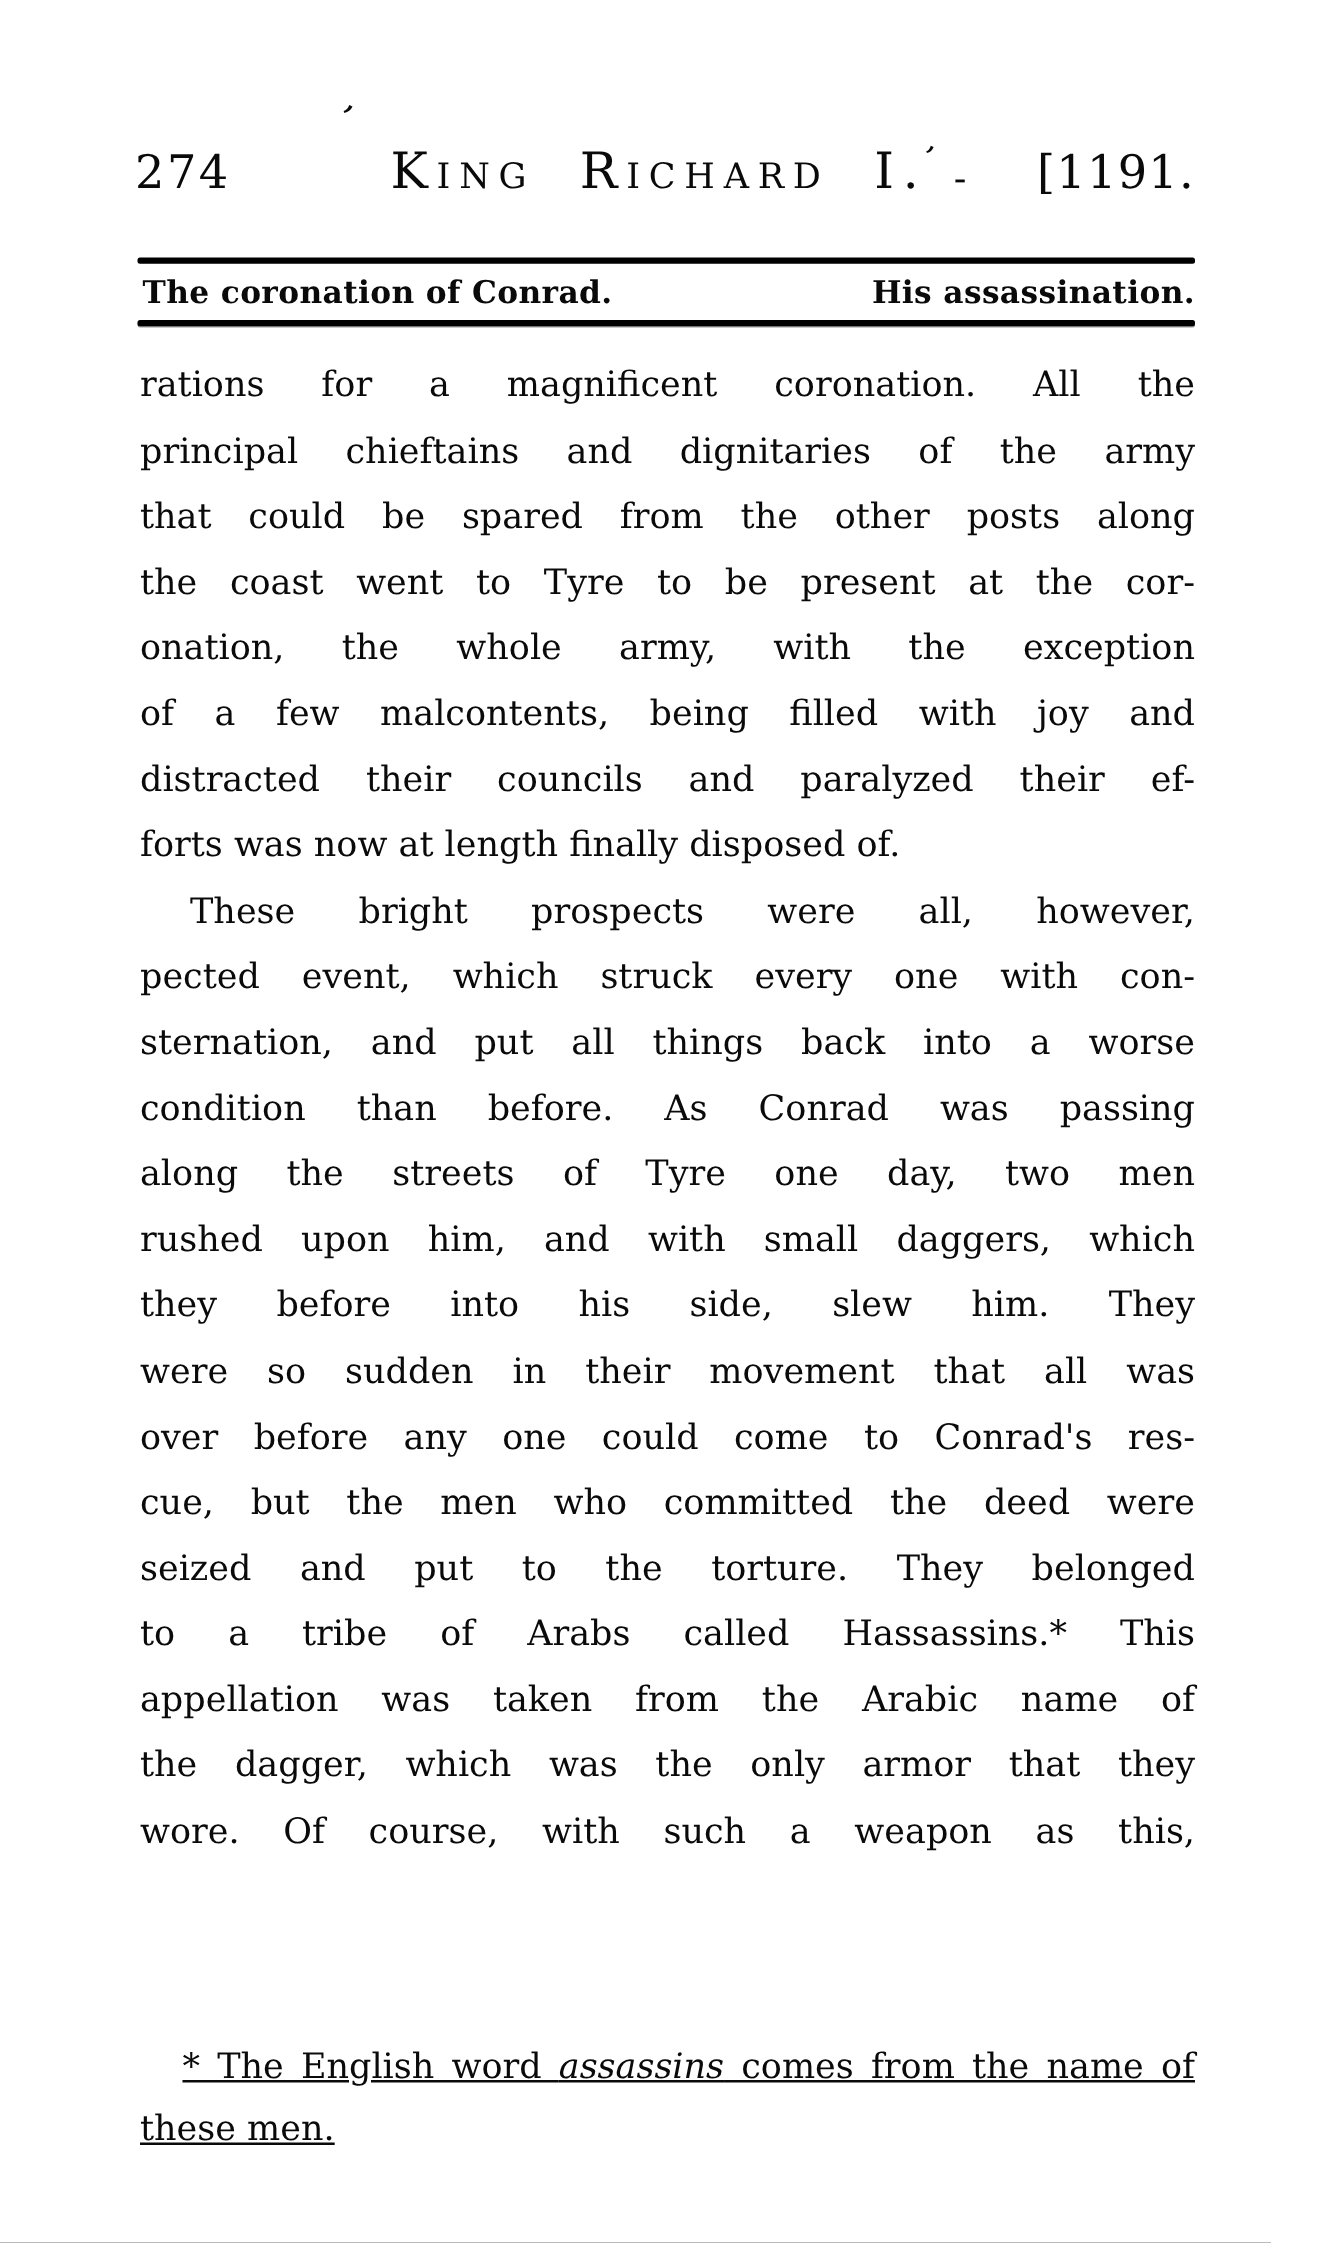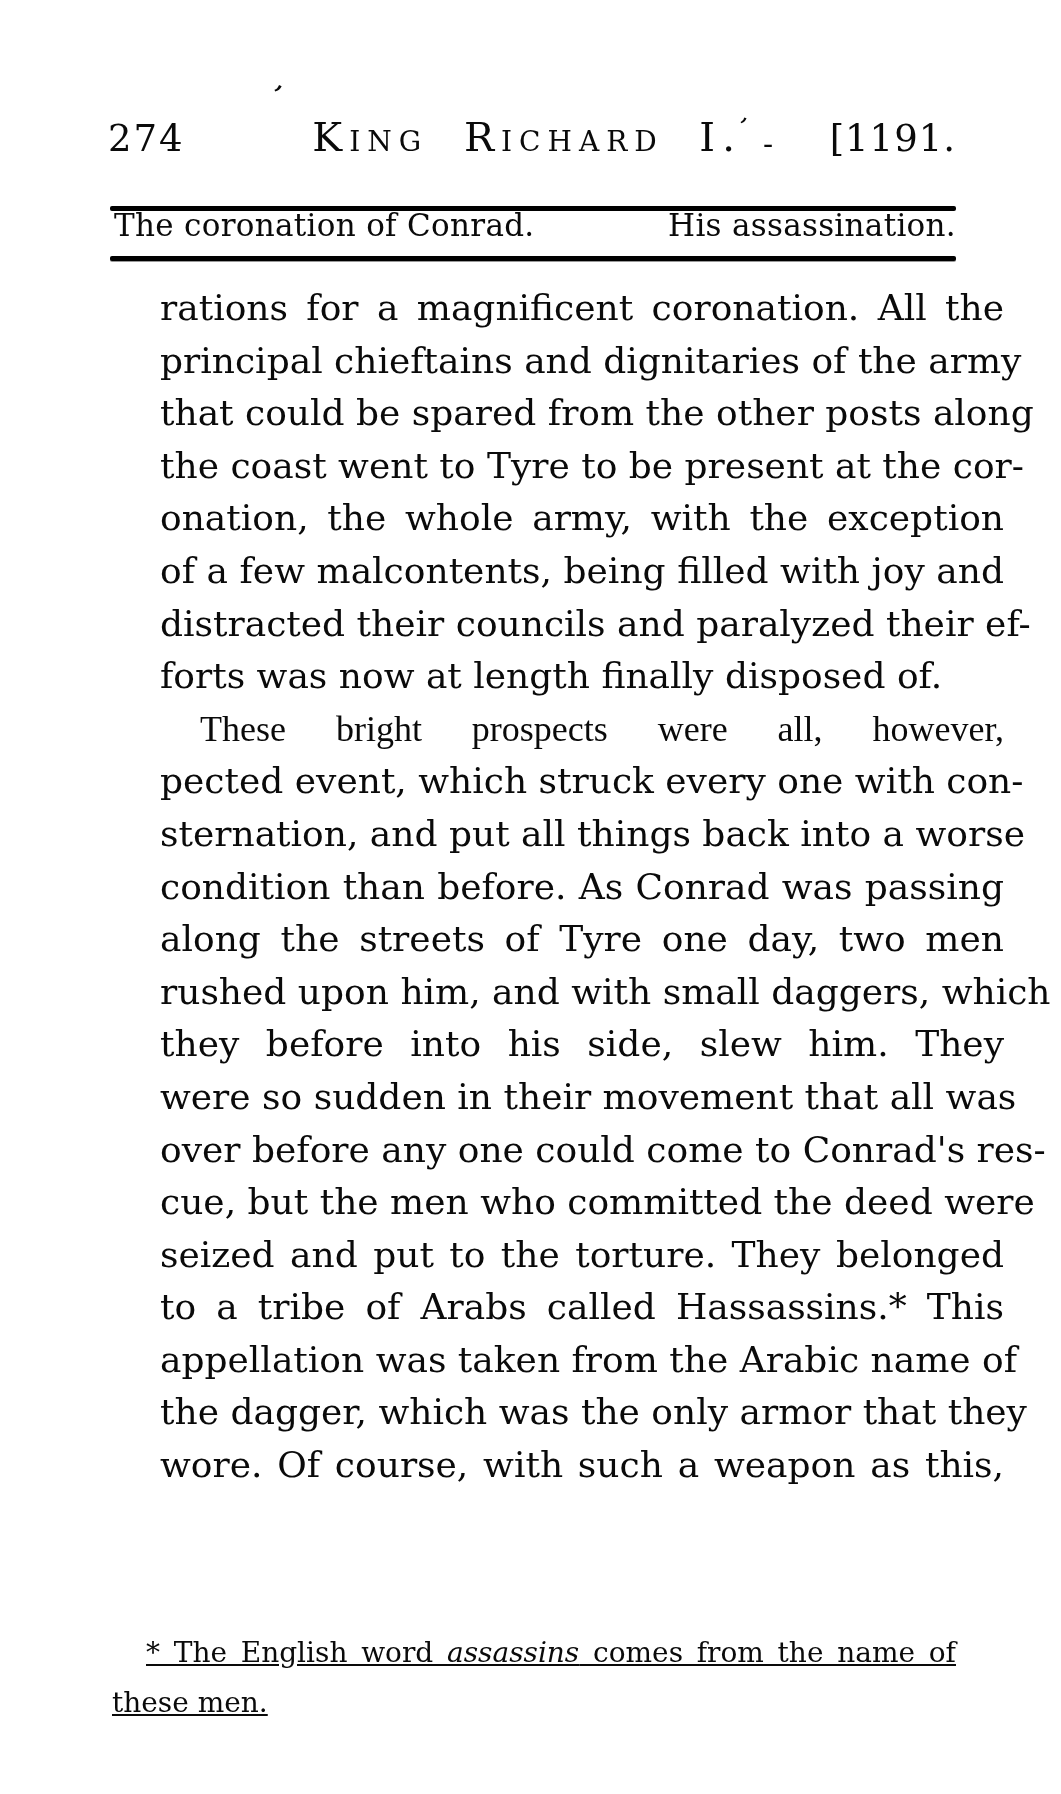--- a/index.html
+++ b/index.html
@@ -33,40 +33,39 @@
   .stray{position:absolute;font-size:26px;color:var(--ink);}
   .stray-top{left:270px;top:78px;transform:rotate(24deg);font-size:30px;}
   .title-tick{left:737px;top:112px;transform:rotate(20deg);}
   .title-dash{left:763px;top:126px;font-size:30px;}
   
   .rule{position:absolute;left:110px;width:846px;height:5px;background:#000;border-radius:2px;}
   .rule-top{top:206px;}
   .rule-bottom{top:256px;box-shadow:0 1px 0 rgba(0,0,0,.4);}
   
   .runheads{
-    position:absolute;left:114px;top:207px;width:842px;
+    position:absolute;left:114px;top:219px;width:842px;
     display:flex;justify-content:space-between;
-    font-size:31px;font-weight:normal;letter-spacing:.3px;
+    font-size:25px;font-weight:bold;letter-spacing:.3px;
   }
   
   .body-text{
     position:absolute;left:112px;top:282px;width:844px;
-    font-size:36px;
-    margin-left:48px;
+    font-size:28px;
   }
   .line{
     line-height:52.6px;
     height:52.6px;
     text-align:justify;
     text-align-last:justify;
     white-space:nowrap;
     overflow:visible;
   }
   .line.short{text-align-last:left;}
-  .line.indent{padding-left:40px;font-family:Liberation Serif, serif;}
+  .line.indent{padding-left:40px;}
   
   .footnote{
     position:absolute;left:112px;top:1628px;width:844px;
     font-size:28px;
     text-decoration:underline;
   }
   .foot-line{
     line-height:50px;height:50px;
     text-align:justify;text-align-last:justify;white-space:nowrap;
   }

